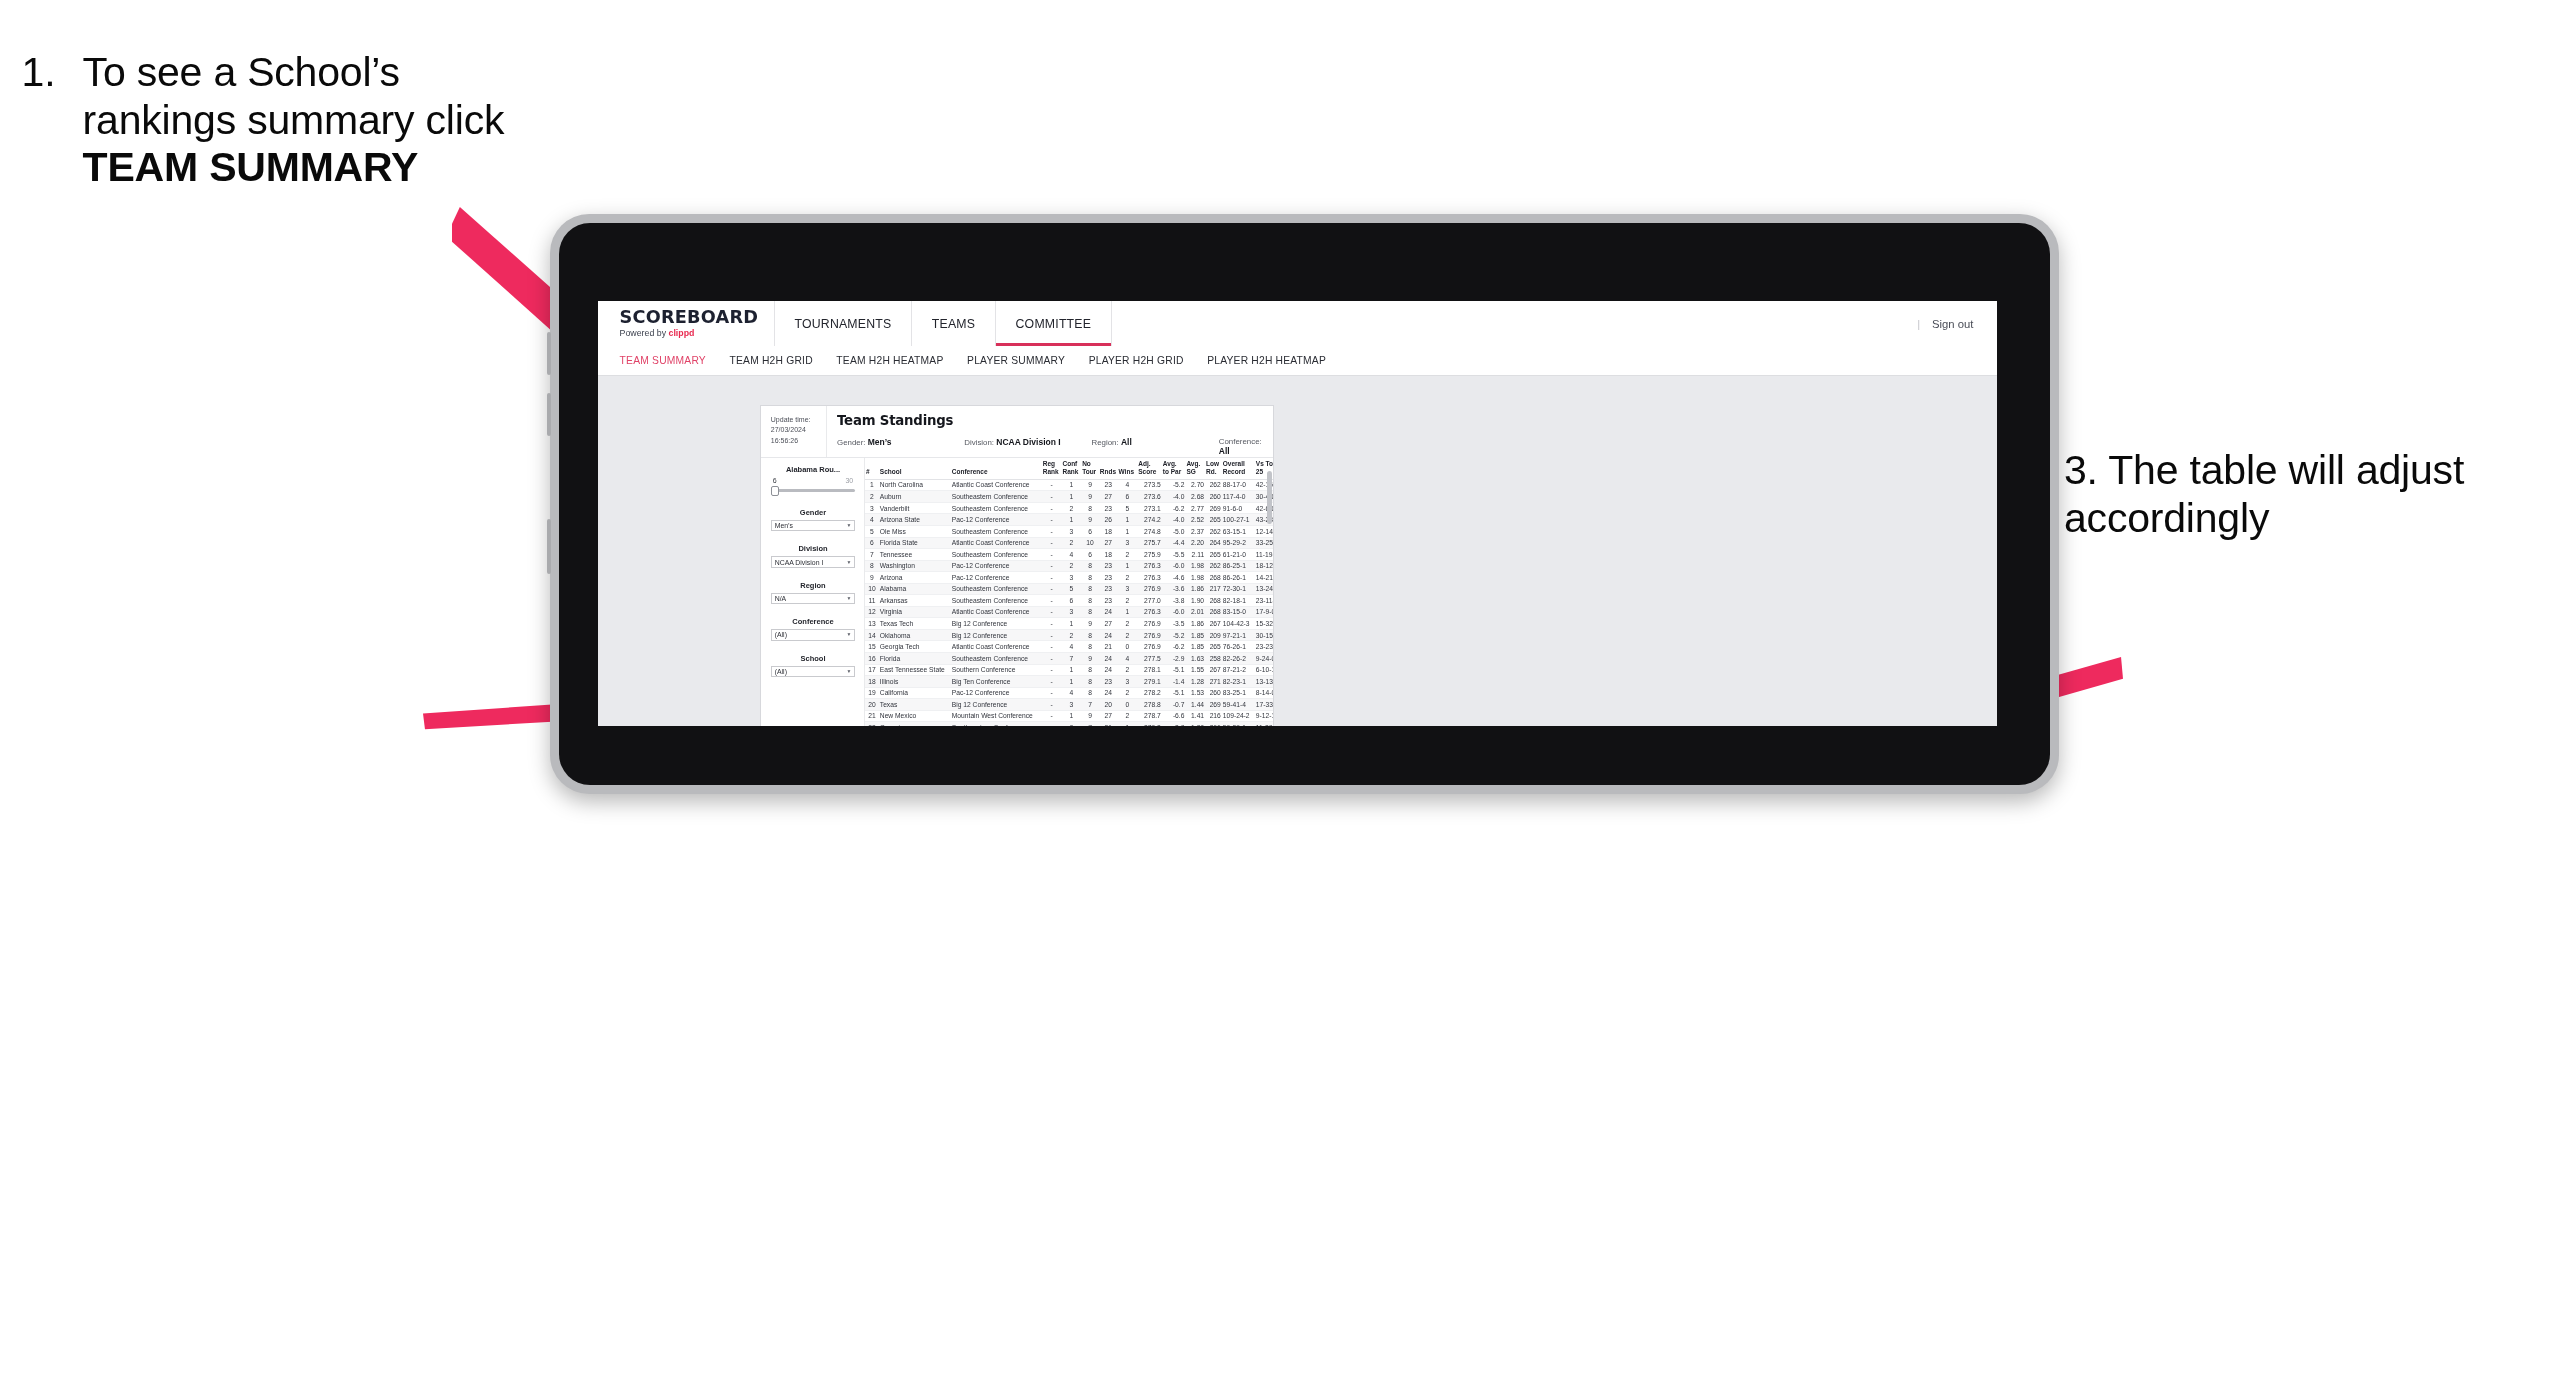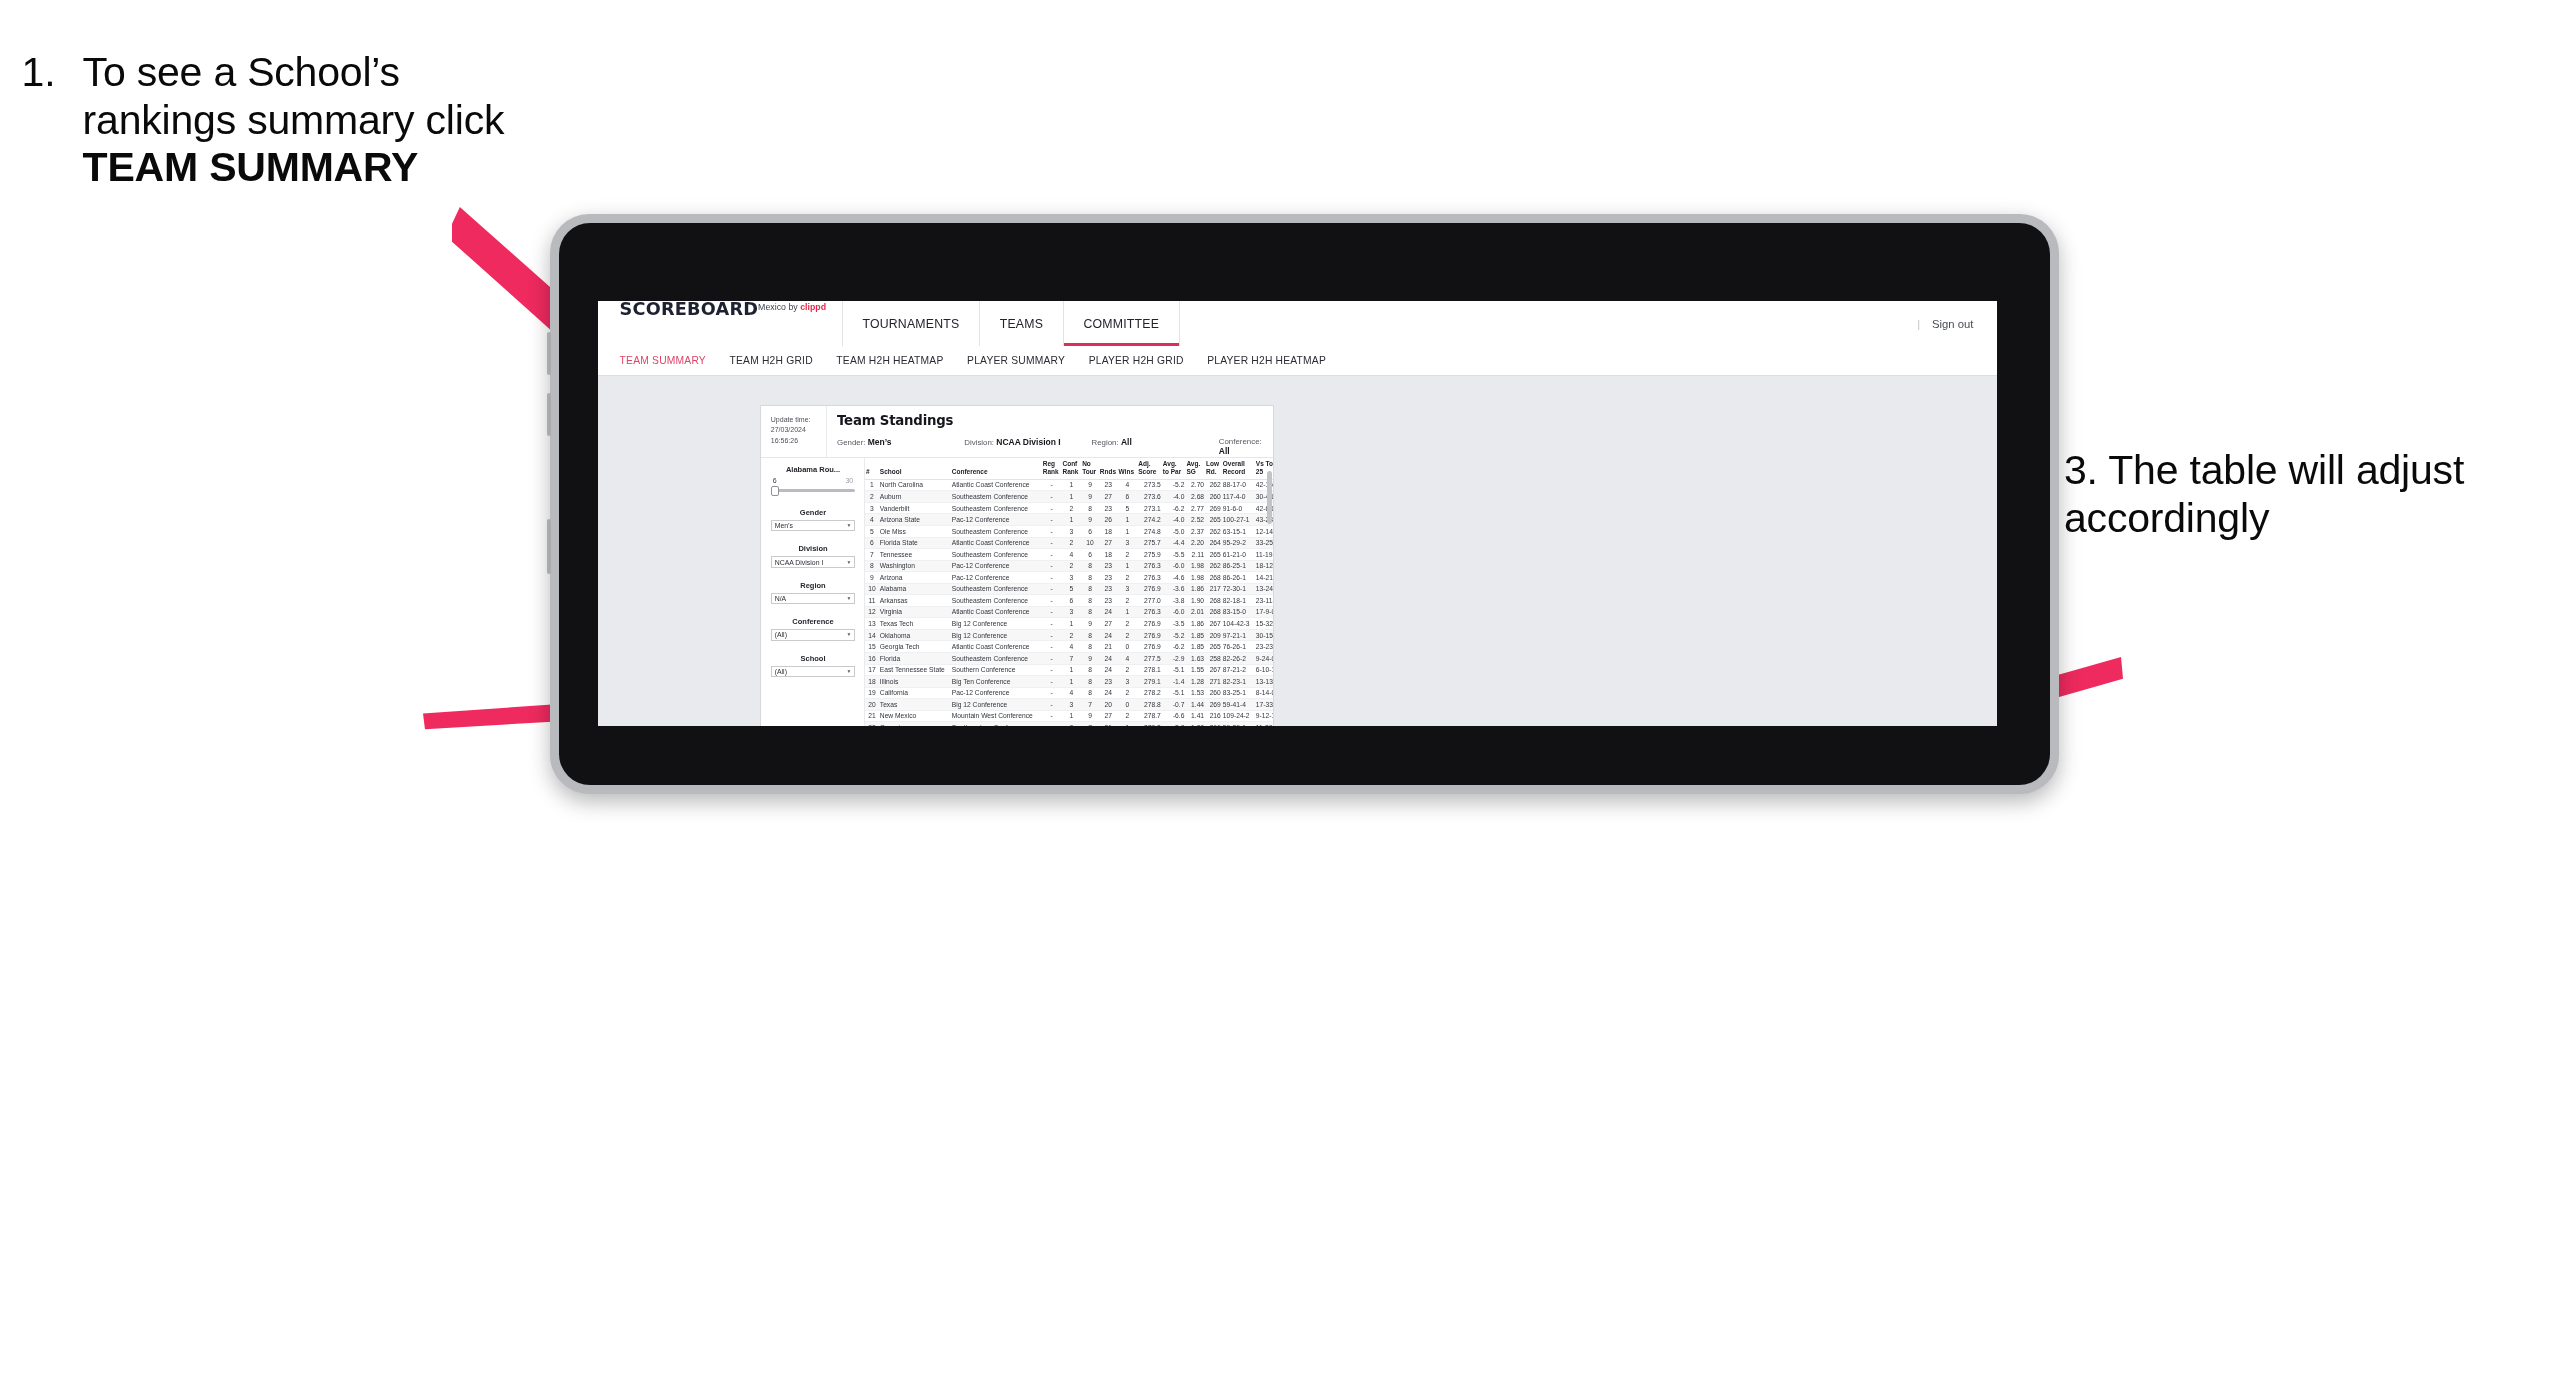--- a/index.html
+++ b/index.html
@@ -56,21 +56,21 @@
     overflow: hidden;
   }
 
   
   #app-header {
     position: absolute; left: 0; top: 0; width: 100%; height: 45px;
     background: #ffffff;
     display: flex; align-items: stretch;
   }
   #brand {
-    display: flex; justify-content: center;
+    display: flex; flex-direction: column; justify-content: center;
     padding: 0 15.7px 0 21.6px; min-width: 126px;
     border-right: 1px solid #e3e3e6;
   }
   #brand .sb-word {
     font-family: "DejaVu Sans", sans-serif;
     font-weight: 700; font-size: 17.7px; letter-spacing: 0.2px;
     color: #1d2130; line-height: 1;
   }
   #brand .sb-sub {
     font-size: 8.8px; color: #3a3f4c; margin-top: 2px; line-height: 1;
@@ -232,21 +232,21 @@
     <div class="btn-nub" style="left:-2.9px; top:118px; width:3.9px; height:43px;"></div>
     <div class="btn-nub" style="left:-2.9px; top:179px; width:3.9px; height:43px;"></div>
     <div class="btn-nub" style="left:-2.9px; top:305px; width:3.9px; height:55px;"></div>
   </div>
 
   <div id="screen">
 
     <div id="app-header">
       <div id="brand">
         <div class="sb-word">SCOREBOARD</div>
-        <div class="sb-sub"><span>Mexico by </span><span class="clippd">clippd</span></div>
+        <div class="sb-sub"><span>Powered by </span><span class="clippd">clippd</span></div>
       </div>
       <div class="topnav">
         <div class="item">TOURNAMENTS</div>
         <div class="item">TEAMS</div>
         <div class="item active">COMMITTEE</div>
       </div>
       <div id="header-right">
         <span class="divider">|</span>
         <span>Sign out</span>
       </div>

